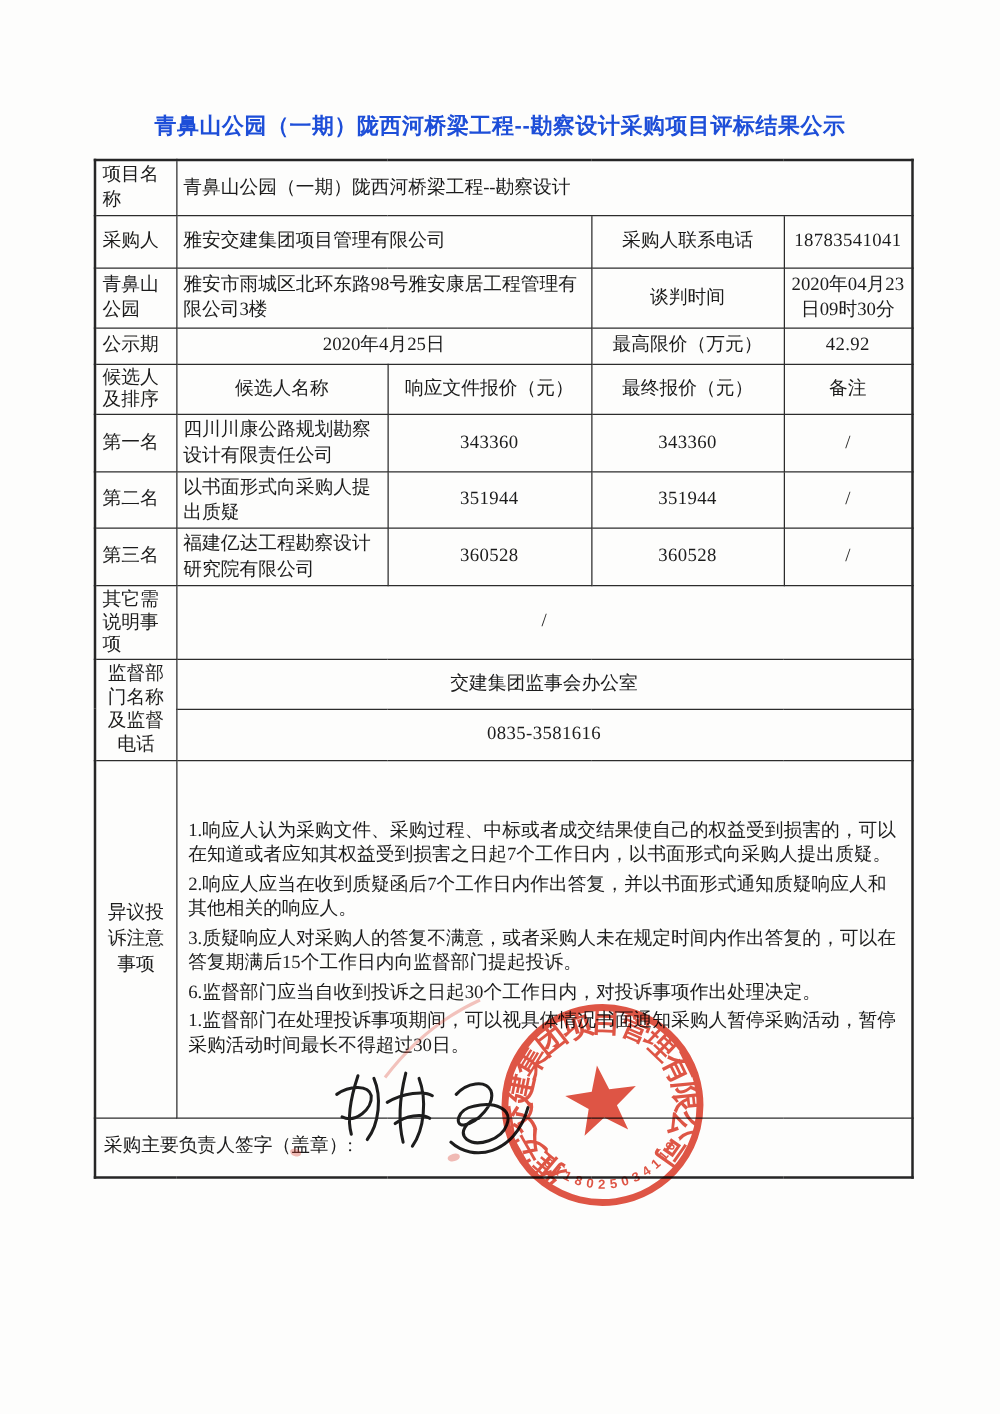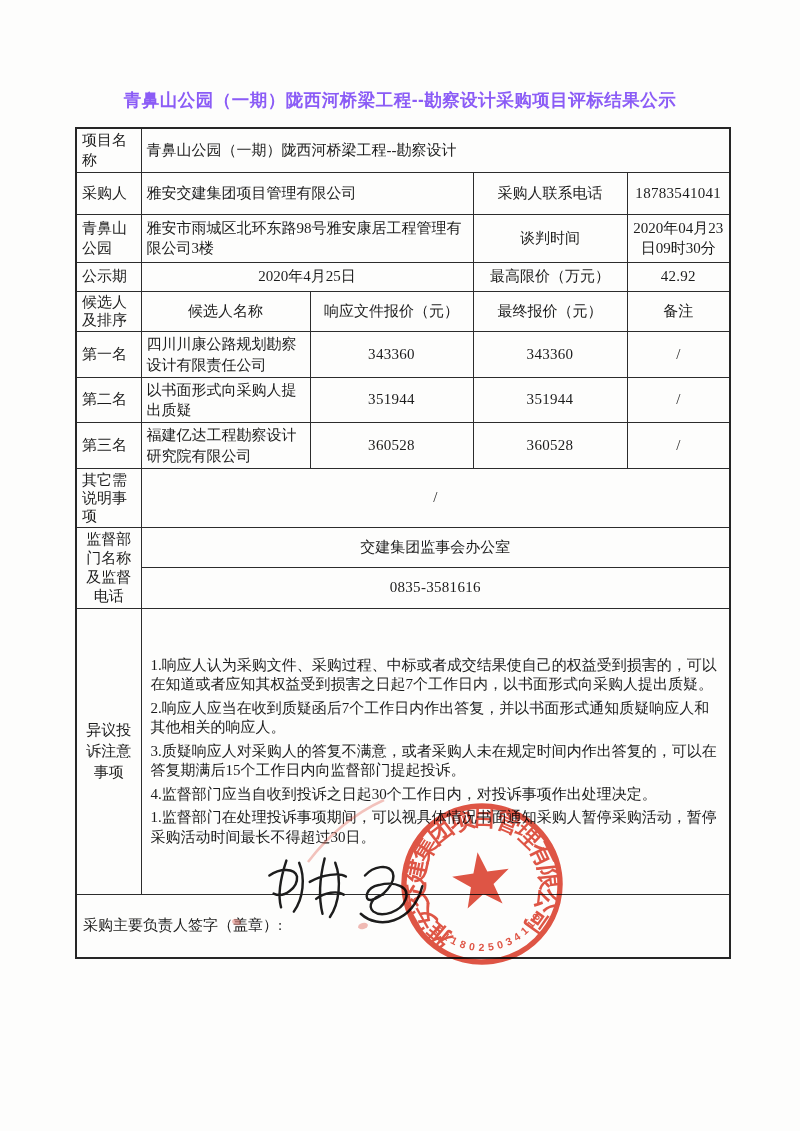--- a/index.html
+++ b/index.html
@@ -9,21 +9,21 @@
     font-family:"Liberation Serif","DejaVu Serif",serif;
     color:#1c1c1c;
     position:relative;
     overflow:hidden;
   }
   .page{position:absolute;inset:0;}
   .doc-title{
     position:absolute;top:88px;left:0;width:800px;
     text-align:center;
     font-family:"Liberation Sans","DejaVu Sans",sans-serif;
-    font-weight:700;font-size:17.5px;letter-spacing:.5px;color:#8b5cf6;
+    font-weight:700;font-size:17.5px;letter-spacing:.5px;color:#1d4ed8;
   }
   table.doc-table{
     position:absolute;left:75px;top:127px;width:654px;
     border-collapse:collapse;table-layout:fixed;
     border:2px solid #262626;
     font-size:15px;color:#1c1c1c;
   }
   .doc-table td{
     border:1px solid #2c2c2c;
     padding:2px 5px;
@@ -145,26 +145,26 @@
     <tr style="height:41px">
       <td colspan="4" class="num">0835-3581616</td>
     </tr>
 
     <tr style="height:286px">
       <td class="cen" style="line-height:1.4">异议投诉注意事项</td>
       <td colspan="4" class="objection-text">
         <div>1.响应人认为采购文件、采购过程、中标或者成交结果使自己的权益受到损害的，可以在知道或者应知其权益受到损害之日起7个工作日内，以书面形式向采购人提出质疑。</div>
         <div>2.响应人应当在收到质疑函后7个工作日内作出答复，并以书面形式通知质疑响应人和其他相关的响应人。</div>
         <div>3.质疑响应人对采购人的答复不满意，或者采购人未在规定时间内作出答复的，可以在答复期满后15个工作日内向监督部门提起投诉。</div>
-        <div>4.监督部门应当自收到投诉之日起30个工作日内，对投诉事项作出处理决定。</div>
+        <div>6.监督部门应当自收到投诉之日起30个工作日内，对投诉事项作出处理决定。</div>
         <div>1.监督部门在处理投诉事项期间，可以视具体情况书面通知采购人暂停采购活动，暂停采购活动时间最长不得超过30日。</div>
       </td>
     </tr>
 
-    <tr class="sig-row" style="height:64px">
+    <tr class="sig-row" style="height:48px">
       <td colspan="5" class="left">采购主要负责人签字（盖章）:</td>
     </tr>
   </tbody>
     </table>
 
   <div class="signature">
     <svg width="180" height="85" viewBox="0 0 160 80" fill="none">
       <g stroke="#1d1d1d" stroke-width="2.3" stroke-linecap="round" fill="none">
         <path d="M22,10 C18,22 13,40 17,54 M6,24 C16,17 30,17 32,25 C33,35 20,46 10,41 M34,12 C40,26 38,46 29,58"></path>
         <path d="M58,8 C54,24 52,44 56,60 M44,30 C56,23 72,21 78,25 M68,12 C74,28 72,50 63,63 M50,46 C58,40 70,38 76,42"></path>

